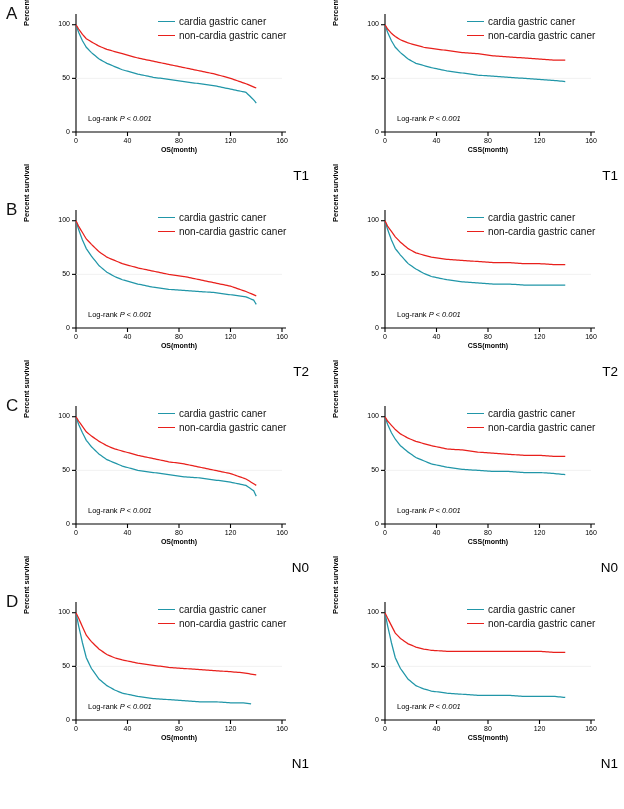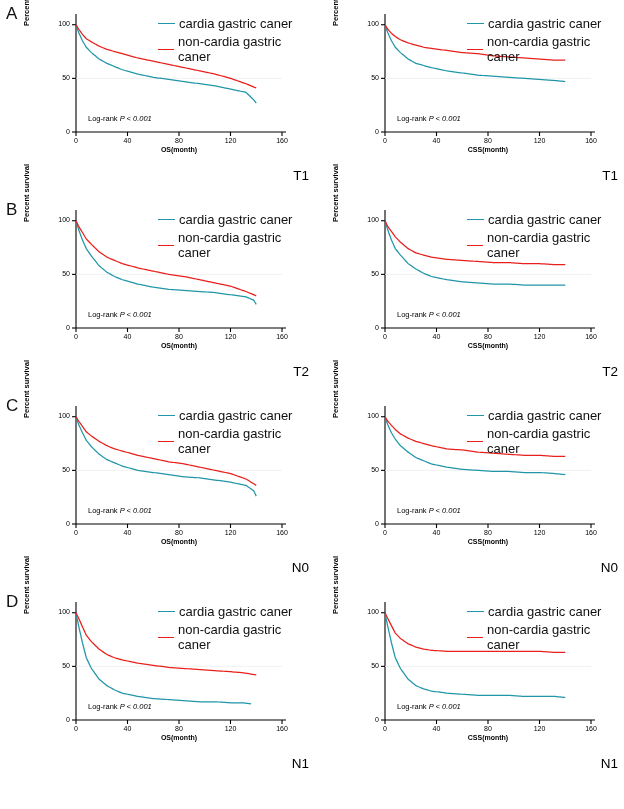--- a/index.html
+++ b/index.html
@@ -10,21 +10,21 @@
   .ylabel{position:absolute;left:-2px;top:36px;width:90px;transform:rotate(-90deg);transform-origin:left top;font-size:7.5px;font-weight:bold;text-align:center;letter-spacing:0px;}
   .xticklabel{position:absolute;font-size:7px;text-align:center;width:24px;}
   .yticklabel{position:absolute;font-size:7px;text-align:right;width:22px;}
   .xlabel{position:absolute;font-size:7px;font-weight:bold;text-align:center;width:206px;left:52px;top:140px;}
   .logrank{position:absolute;font-size:7.5px;font-style:italic;}
   .logrank b{font-style:normal;font-weight:400;}
   .legend{position:absolute;font-size:7.5px;}
   .legend-row{display:flex;align-items:center;margin-bottom:3px;}
   .legend-line{width:17px;height:0;border-top:1.4px solid #000;margin-right:4px;position:relative;}
   .legend-line:after{content:"";position:absolute;left:5px;top:-2.5px;width:6px;height:5px;}
-  .legend-label{font-size:13px;color:#111;}
+  .legend-label{font-size:10px;color:#111;}
   .sublabel{position:absolute;font-size:13.5px;text-align:right;width:285px;}
   svg{display:block;}
 </style>
 </head>
 <body>
 
 <div class="page">
 
   <div class="panel-letter" style="left:6px;top:4px;">A</div>
   <div class="panel-letter" style="left:6px;top:200px;">B</div>

